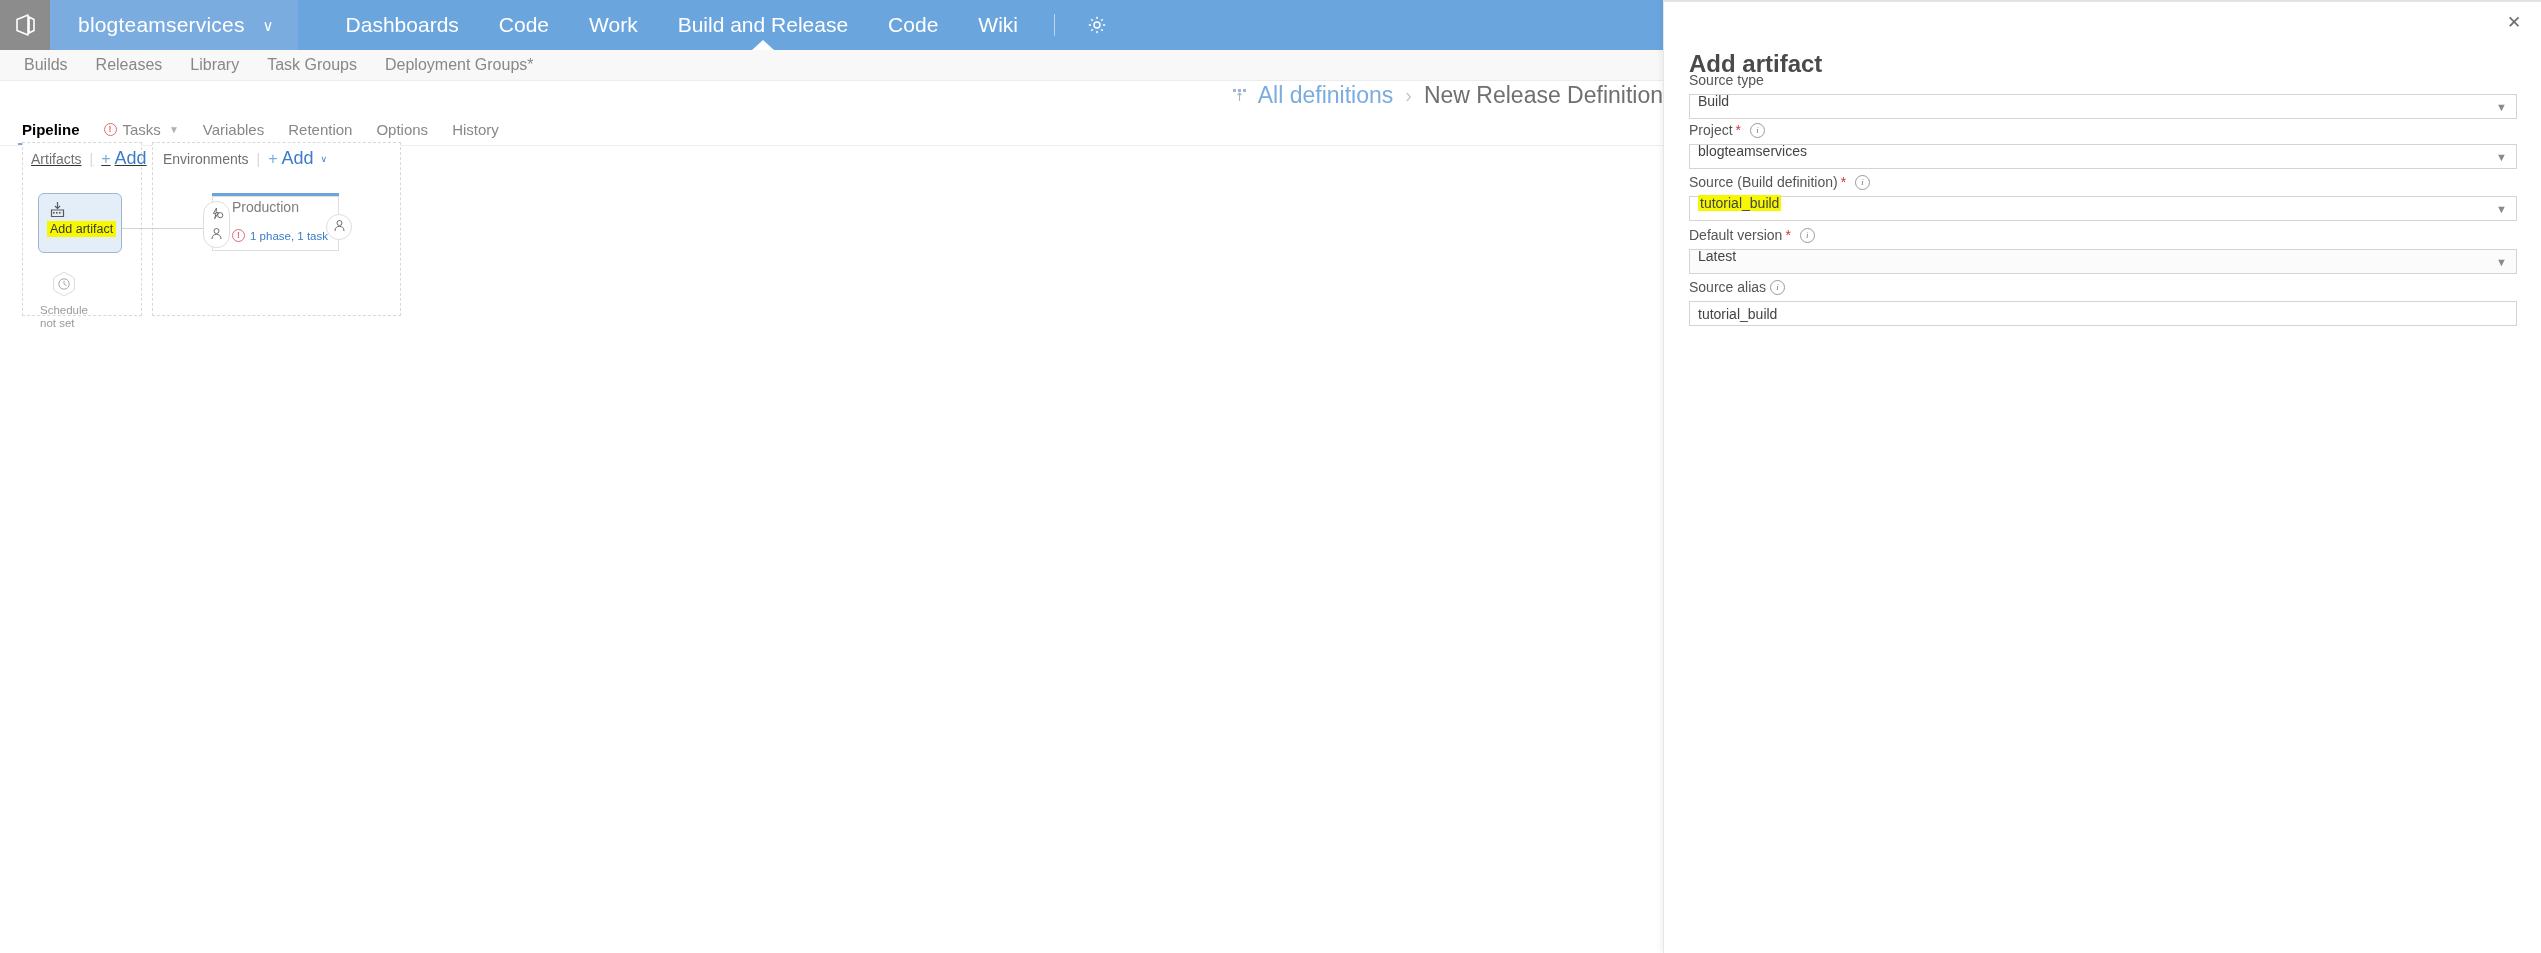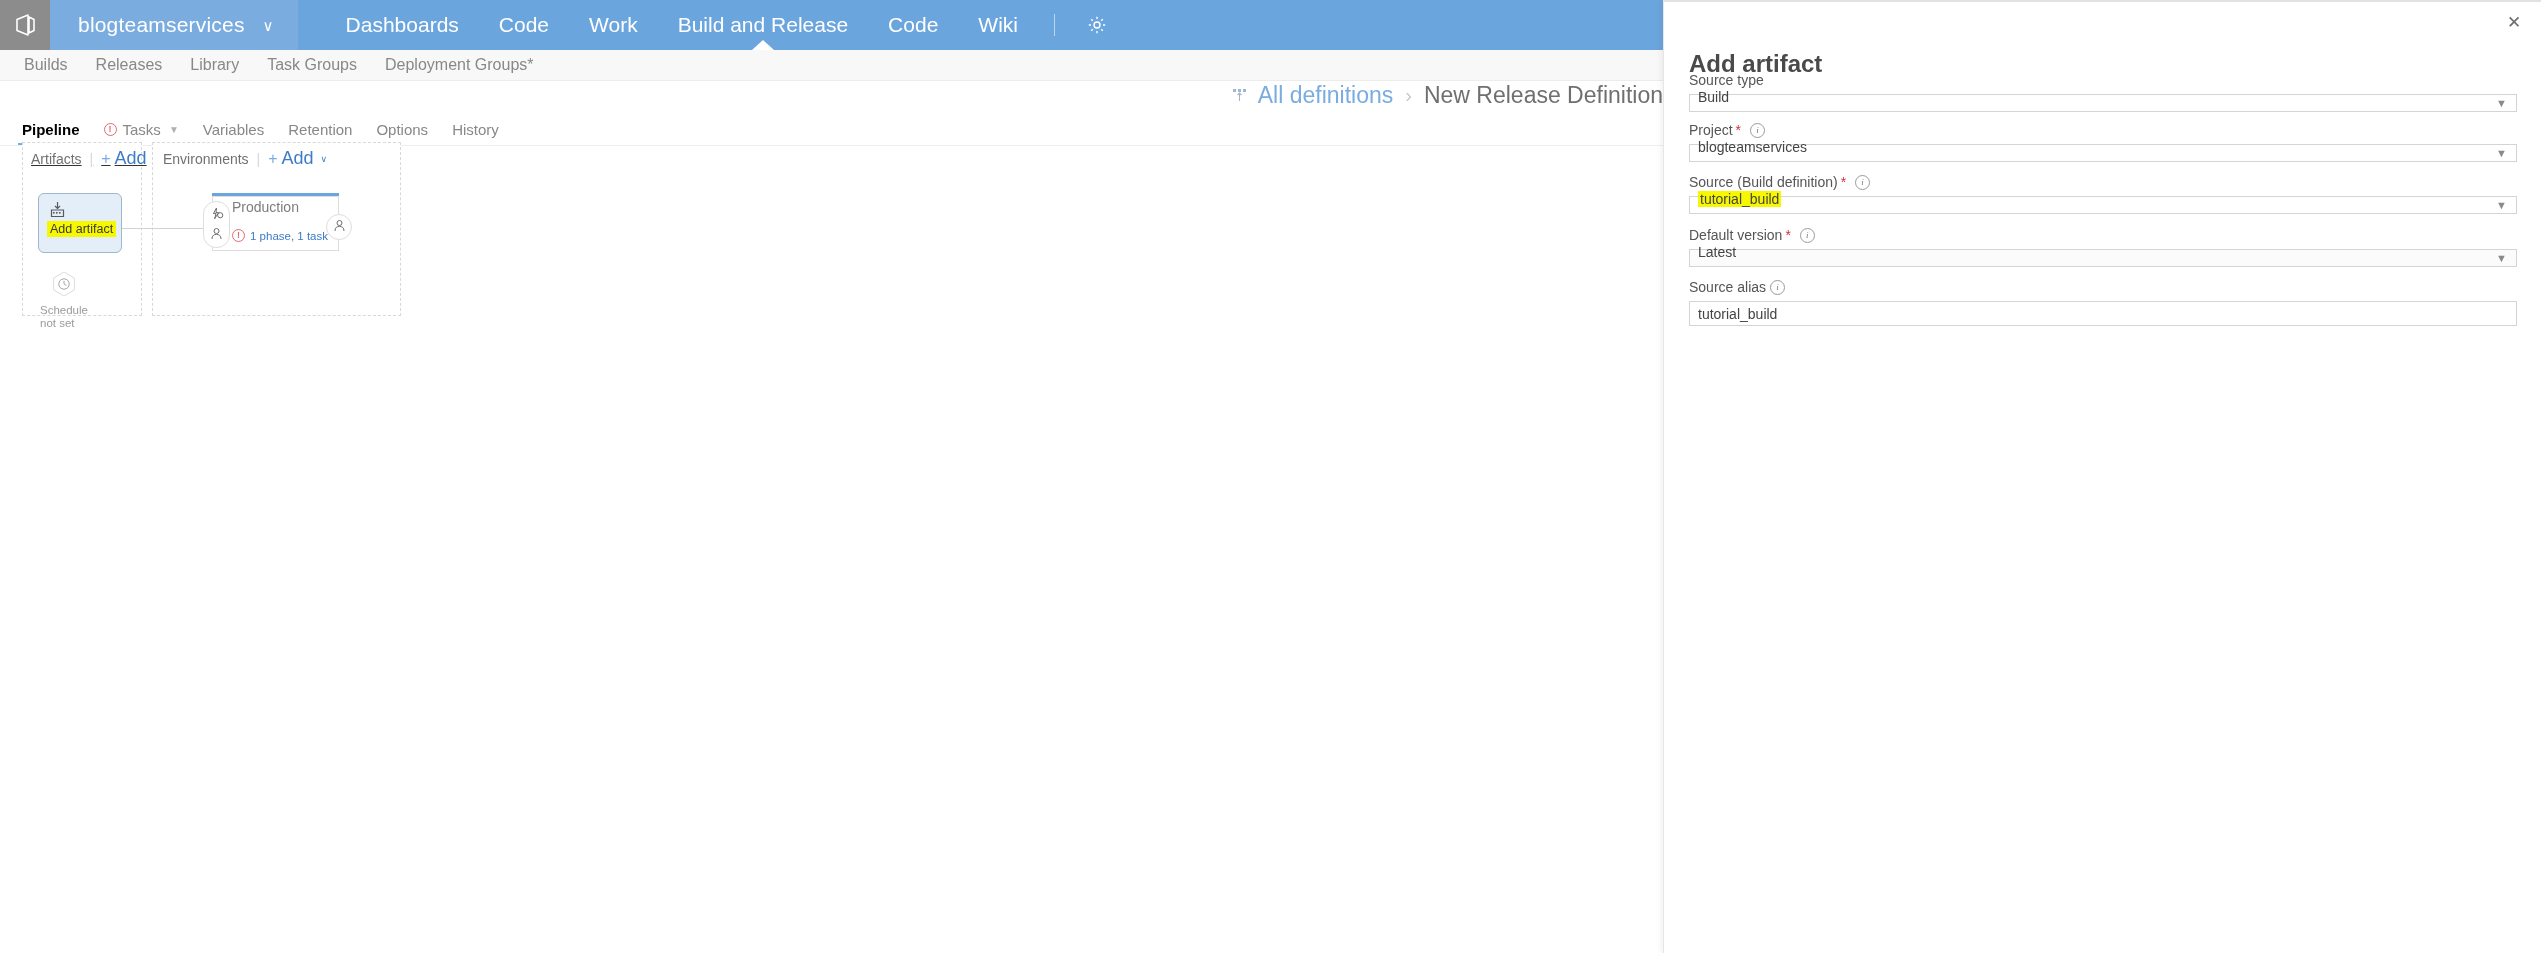--- a/index.html
+++ b/index.html
@@ -187,21 +187,21 @@
     display:flex;align-items:center;white-space:nowrap;
   }
   .req-star{color:#d13438;margin-left:3px;margin-right:5px;font-size:14px;}
   .info-i{
     display:inline-flex;align-items:center;justify-content:center;
     width:13px;height:13px;border:1px solid #9a9a9a;border-radius:50%;
     font-size:9px;color:#7a7a7a;margin-left:4px;font-style:italic;
     font-family:"Liberation Serif", serif;line-height:1;
   }
   .combo{
-    position:relative;height:18px;border:1px solid #d4d4d4;
+    position:relative;height:25px;border:1px solid #d4d4d4;
     background:#ffffff;box-sizing:border-box;
     display:flex;align-items:center;padding:0 30px 12px 8px;
   }
   .combo.grey{background:#fbfbfb;}
   .combo-value{font-size:14px;color:#444;white-space:nowrap;}
   .combo-value.hl{background:#f7f800;padding:0 2px;}
   .combo-caret{
     position:absolute;right:9px;top:50%;transform:translateY(-50%);
     color:#8a8a8a;font-size:11px;line-height:1;
   }

